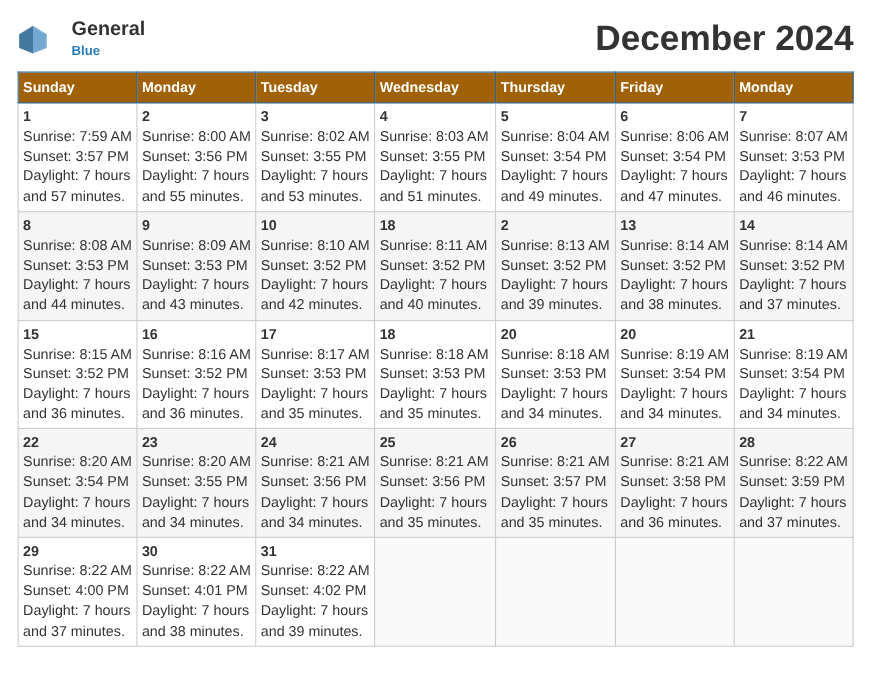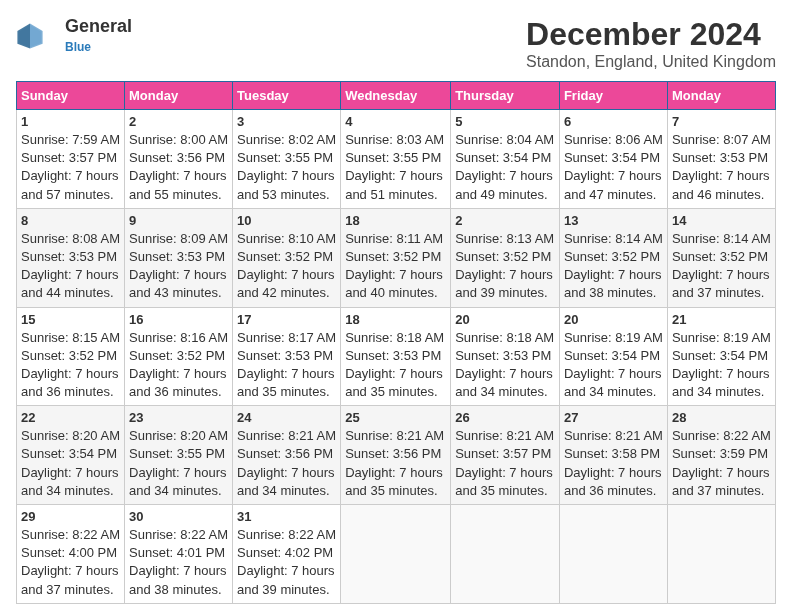--- a/index.html
+++ b/index.html
@@ -45,21 +45,21 @@
     .subtitle {
       font-size: 16px;
       color: #555;
     }
     table {
       width: 100%;
       border-collapse: collapse;
       font-size: 11px;
     }
     thead tr th {
-      background-color: #ec4899;
+      background-color: #a16207;
       color: #fff;
       padding: 6px 4px;
       text-align: left;
       font-size: 13px;
       font-weight: bold;
       border: 1px solid #2468a0;
     }
     tbody tr td {
       border: 1px solid #ccc;
       padding: 4px 4px;
@@ -97,21 +97,20 @@
       <polygon points="20,2 38,13 38,31 20,38" fill="#2b7bba" opacity="0.6"></polygon>
       <polygon points="20,2 2,13 2,31 20,38" fill="#1a5a8a" opacity="0.8"></polygon>
     </svg>
     <div>
       <span class="logo-text-general">General</span><br>
       <span class="logo-text-blue">Blue</span>
     </div>
   </div>
   <div class="title-section">
     <div class="main-title">December 2024</div>
-    <div class="subtitle">Standon, England, United Kingdom</div>
   </div>
 </div>
 
 <table>
   <thead>
     <tr>
     <th>Sunday</th>
         <th>Monday</th>
         <th>Tuesday</th>
         <th>Wednesday</th>

